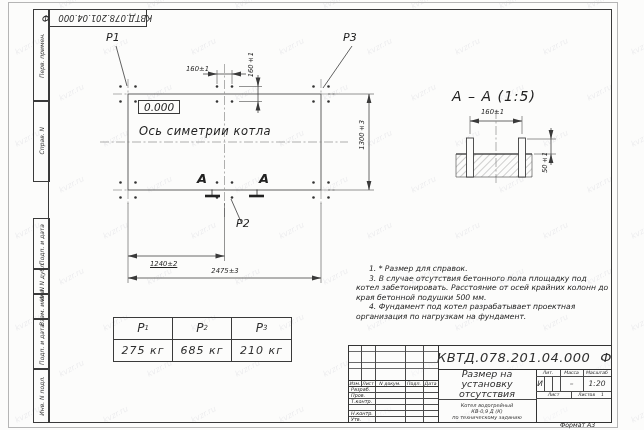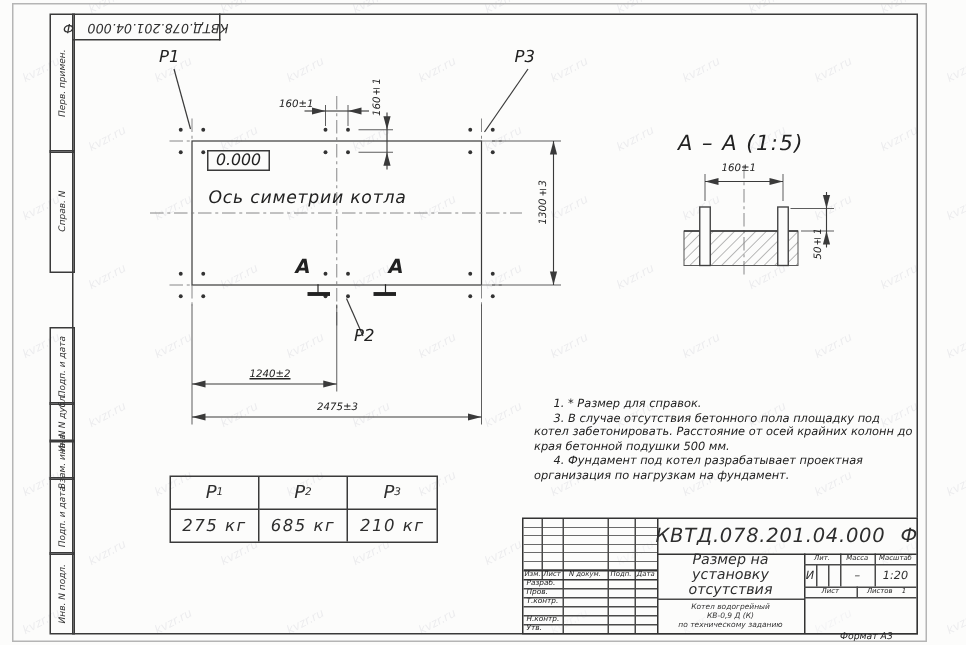--- a/index.html
+++ b/index.html
@@ -284,21 +284,21 @@
 
   <span class="txt plabel" style="left:106px;top:31px;">P1</span>
   <span class="txt plabel" style="left:343px;top:31px;">P3</span>
   <span class="txt plabel" style="left:236px;top:217px;">P2</span>
   <span class="txt" id="elevation-box" style="left:138px;top:100px;">0.000</span>
   <span class="txt" id="axis-label" style="left:139px;top:124px;">Ось симетрии котла</span>
   <span class="txt sec-letter" style="left:197px;top:171px;">А</span>
   <span class="txt sec-letter" style="left:259px;top:171px;">А</span>
   <span class="txt dim" style="left:186px;top:65px;">160±1</span>
   <span class="txt dim vtext" style="left:247px;top:52px;">160±1</span>
-  <span class="txt dim" style="left:150px;top:245px;width:60px;text-align:center;text-decoration:underline;">1240±2</span>
+  <span class="txt dim" style="left:150px;top:260px;width:60px;text-align:left;text-decoration:underline;">1240±2</span>
   <span class="txt dim" style="left:195px;top:267px;width:60px;text-align:center;">2475±3</span>
   <span class="txt dim vtext" style="left:358px;top:120px;">1300±3</span>
 
   <span class="txt" id="section-title" style="left:452px;top:76px;margin-top:12px;">А – А (1:5)</span>
   <span class="txt dim" style="left:481px;top:108px;">160±1</span>
   <span class="txt dim vtext" style="left:541px;top:152px;">50±1</span>
 
   <div id="notes" class="abs">
     <p>1. * Размер для справок.</p>
     <p>3. В случае отсутствия бетонного пола площадку под котел забетонировать. Расстояние от осей крайних колонн до края бетонной подушки 500 мм.</p>

